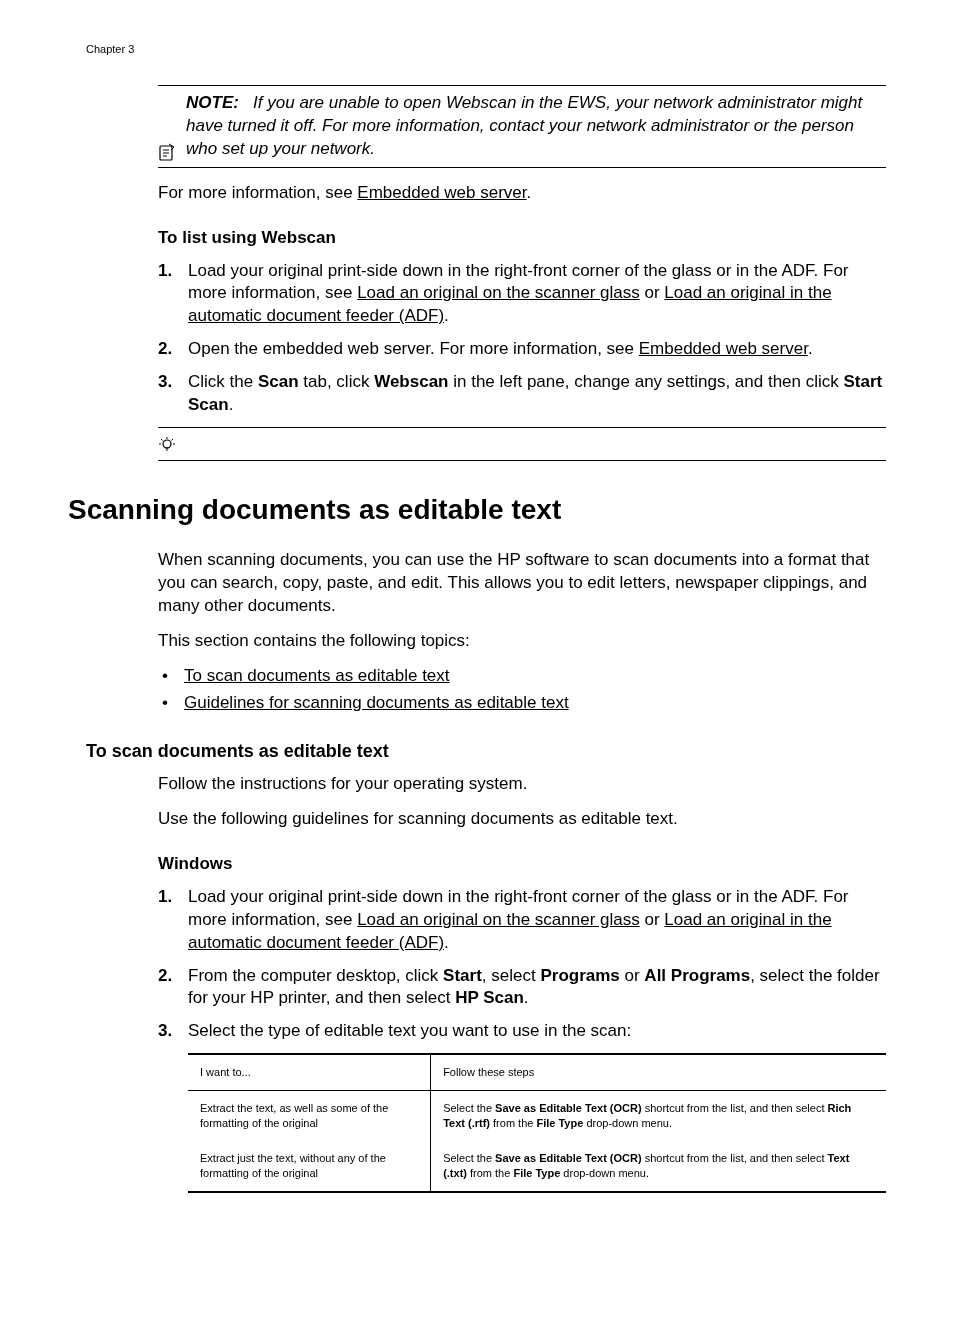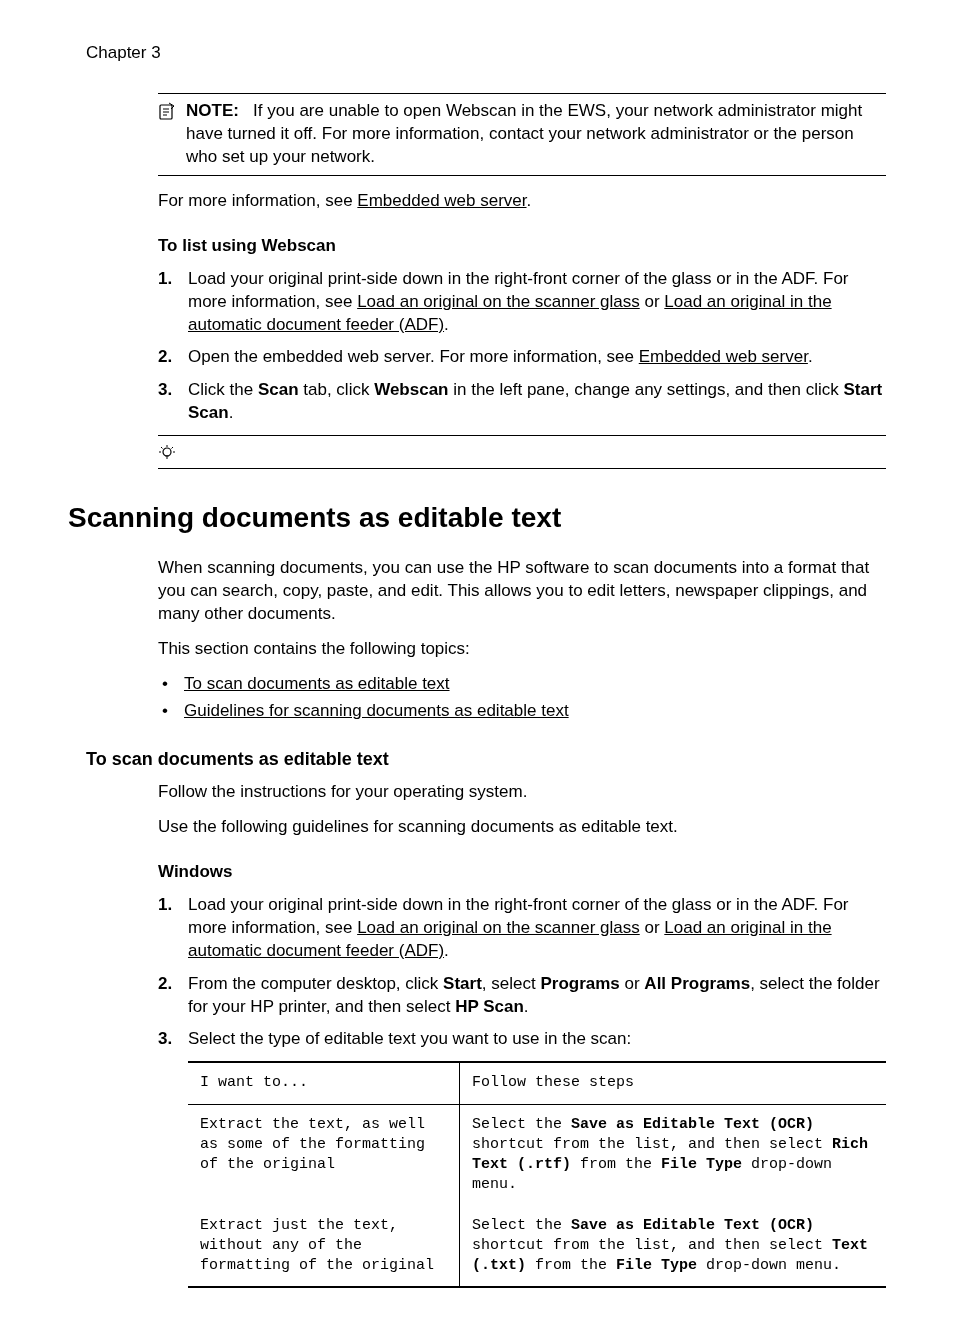--- a/index.html
+++ b/index.html
@@ -10,34 +10,35 @@
     body {
       font-family: Arial, Helvetica, sans-serif;
       background: #fff;
       color: #000;
       width: 954px;
       padding: 42px 68px 42px 68px;
       font-size: 17px;
       line-height: 1.35;
     }
     .chapter-header {
-      font-size: 17px;
+      font-size: 11px;
       margin-bottom: 28px;
       margin-left: 18px;
     }
     .content-indent {
       margin-left: 90px;
     }
     .callout-box {
       border-top: 1px solid #000;
       border-bottom: 1px solid #000;
       padding: 6px 0;
       margin: 6px 0 14px 0;
       display: flex;
-      align-items: flex-start;
+      align-items: flex-end;
+      font-style: italic;
     }
     .callout-icon {
       flex-shrink: 0;
       width: 20px;
       margin-right: 8px;
       margin-top: 2px;
     }
     .callout-text {
       flex: 1;
     }
@@ -89,24 +90,23 @@
       font-weight: bold;
       font-size: 18px;
       margin: 24px 0 10px 0;
       margin-left: 0;
     }
     .table-block {
       margin-left: 30px;
       margin-top: 8px;
       border-collapse: collapse;
       width: calc(100% - 30px);
-      font-size: 15px;
+      font-size: 11px;
       border-top: 2.5px solid #000;
       border-bottom: 2.5px solid #000;
-      font-family: Liberation Mono, monospace;
     }
     .table-block th, .table-block td {
       text-align: left;
       padding: 10px 12px;
       vertical-align: top;
       border-bottom: 1px solid #000;
     }
     .table-block th {
       font-weight: normal;
     }

